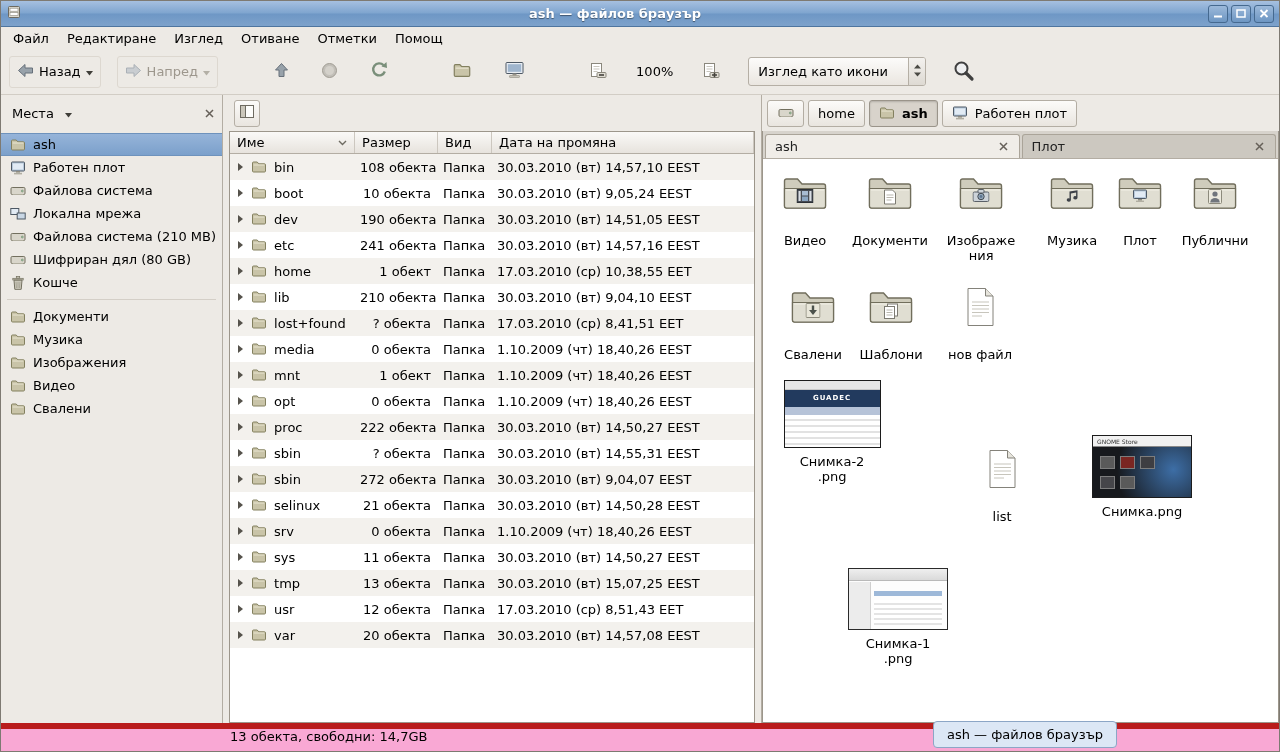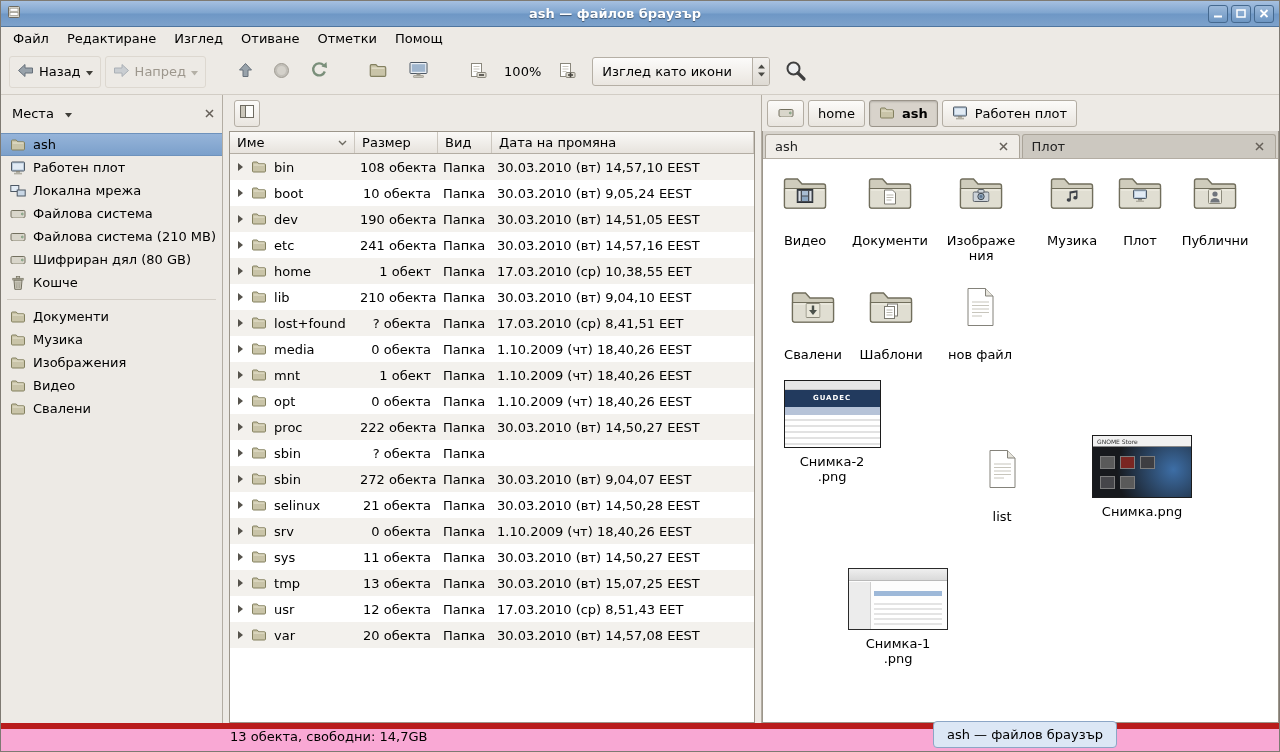--- a/index.html
+++ b/index.html
@@ -15,21 +15,21 @@
   .title{flex:1;text-align:center;font-weight:bold;color:#fff;text-shadow:0 1px 1px rgba(0,0,0,.45)}
   .winbtns{display:flex;gap:3px}
   .wbtn{width:20px;height:18px;border:1px solid #45698f;border-radius:3px;
     background:linear-gradient(#9cb9da,#6d96c2);display:flex;align-items:center;justify-content:center;cursor:pointer}
 
   
   .menubar{flex:0 0 22px;display:flex;align-items:center;background:#EDEAE5;padding:0 3px}
   .menu-item{padding:2px 9px;cursor:default}
 
   
-  .toolbar{flex:0 0 46px;display:flex;align-items:center;gap:4px;padding:0 8px;background:#EDEAE5;border-bottom:1px solid #D2CDC5}
+  .toolbar{flex:0 0 46px;display:flex;align-items:center;gap:16px;padding:0 8px;background:#EDEAE5;border-bottom:1px solid #D2CDC5}
   .tbtn{display:flex;align-items:center;gap:5px;height:32px;padding:0 7px;border:1px solid #ddd8d0;border-radius:3px;
     background:transparent;font-size:13px;font-family:inherit;cursor:pointer;color:#000}
   .tbtn.flat{border-color:transparent}
   .tbtn .dis-label{color:#9d978d}
   .gap{width:16px}
   .zoom{padding:0 5px;min-width:42px;text-align:center}
   .combo{display:flex;align-items:center;height:29px;margin-left:4px;border:1px solid #b5afa5;border-radius:3px;
     background:linear-gradient(#fcfbfa,#eae6e0);min-width:178px;cursor:pointer}
   .combo-label{flex:1;padding:0 9px}
   .combo-spin{width:17px;align-self:stretch;border-left:1px solid #b5afa5;display:flex;align-items:center;justify-content:center;
@@ -275,35 +275,35 @@
                   <rect x="3" y="3.5" width="10" height="6" fill="#e2ebf4"></rect>
                   <rect x="6" y="11" width="4" height="1.6" fill="#8e8b80"></rect>
                   <rect x="4" y="12.8" width="8" height="1.6" fill="#b1aea2"></rect>
                 </svg>
               </span>
               <span>Работен плот</span>
             </div>
             <div class="side-item">
               <span class="icon16">
                 <svg width="16" height="16" viewBox="0 0 16 16">
-                  <rect x="0.8" y="2.5" width="8" height="6" fill="#e2ebf4" stroke="#4d5864"></rect>
-                  <rect x="7.2" y="7" width="8" height="6" fill="#c9d7e5" stroke="#4d5864"></rect>
-                </svg>
-              </span>
-              <span>Локална мрежа</span>
-            </div>
-            <div class="side-item">
-              <span class="icon16">
-                <svg width="16" height="16" viewBox="0 0 16 16">
                   <rect x="1" y="4.5" width="14" height="7" rx="1.2" fill="#d9d6cb" stroke="#726f5e"></rect>
                   <circle cx="12.3" cy="8" r="1" fill="#a5c8a5" stroke="#5e7a5e" stroke-width="0.5"></circle>
                   <path d="M2.5 11.5 H13.5" stroke="#b1ae9f"></path>
                 </svg>
               </span>
               <span>Файлова система</span>
+            </div>
+            <div class="side-item">
+              <span class="icon16">
+                <svg width="16" height="16" viewBox="0 0 16 16">
+                  <rect x="0.8" y="2.5" width="8" height="6" fill="#e2ebf4" stroke="#4d5864"></rect>
+                  <rect x="7.2" y="7" width="8" height="6" fill="#c9d7e5" stroke="#4d5864"></rect>
+                </svg>
+              </span>
+              <span>Локална мрежа</span>
             </div>
             <div class="side-item">
               <span class="icon16">
                 <svg width="16" height="16" viewBox="0 0 16 16">
                   <rect x="1" y="4.5" width="14" height="7" rx="1.2" fill="#d9d6cb" stroke="#726f5e"></rect>
                   <circle cx="12.3" cy="8" r="1" fill="#a5c8a5" stroke="#5e7a5e" stroke-width="0.5"></circle>
                   <path d="M2.5 11.5 H13.5" stroke="#b1ae9f"></path>
                 </svg>
               </span>
               <span>Файлова система (210 MB)</span>
@@ -581,20 +581,21 @@
                   <span class="icon16">
                     <svg width="16" height="16" viewBox="0 0 16 16">
                       <path d="M1.5 4 c0-.6.4-1 1-1 H6.2 L7.8 4.8 H13.5 c.6 0 1 .4 1 1 V12 c0 .6-.4 1-1 1 H2.5 c-.6 0-1-.4-1-1 Z" fill="#c9c4a8" stroke="#83805f"></path>
                       <path d="M2.6 6 H13.4" stroke="#e9e5d1"></path>
                     </svg>
                   </span>
                   <span>sbin</span>
                 </div>
                 <div class="td size">? обекта</div>
                 <div class="td">Папка</div>
+                <div class="td">30.03.2010 (вт) 14,55,31 EEST</div>
               </div>
               <div class="tr">
                 <div class="td name">
                   <span class="exp"></span>
                   <span class="icon16">
                     <svg width="16" height="16" viewBox="0 0 16 16">
                       <path d="M1.5 4 c0-.6.4-1 1-1 H6.2 L7.8 4.8 H13.5 c.6 0 1 .4 1 1 V12 c0 .6-.4 1-1 1 H2.5 c-.6 0-1-.4-1-1 Z" fill="#c9c4a8" stroke="#83805f"></path>
                       <path d="M2.6 6 H13.4" stroke="#e9e5d1"></path>
                     </svg>
                   </span>

